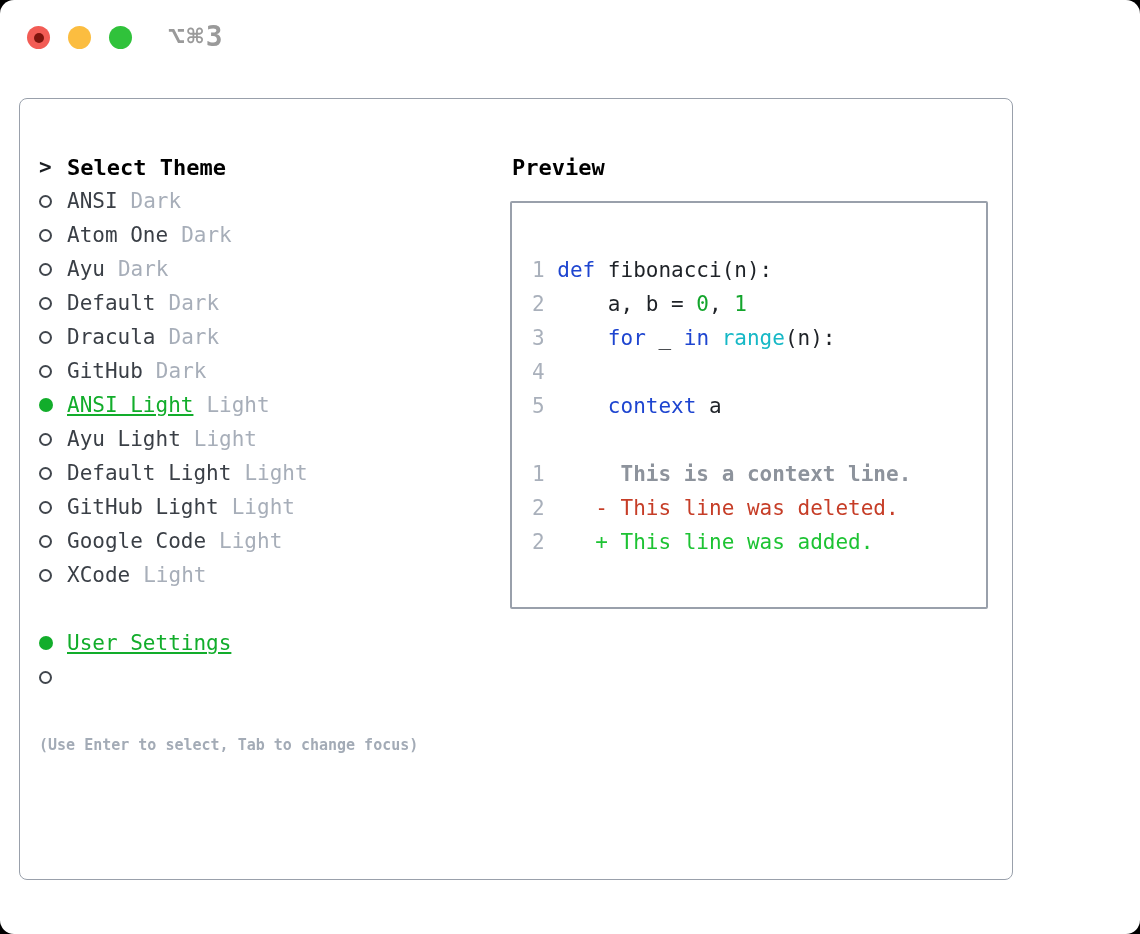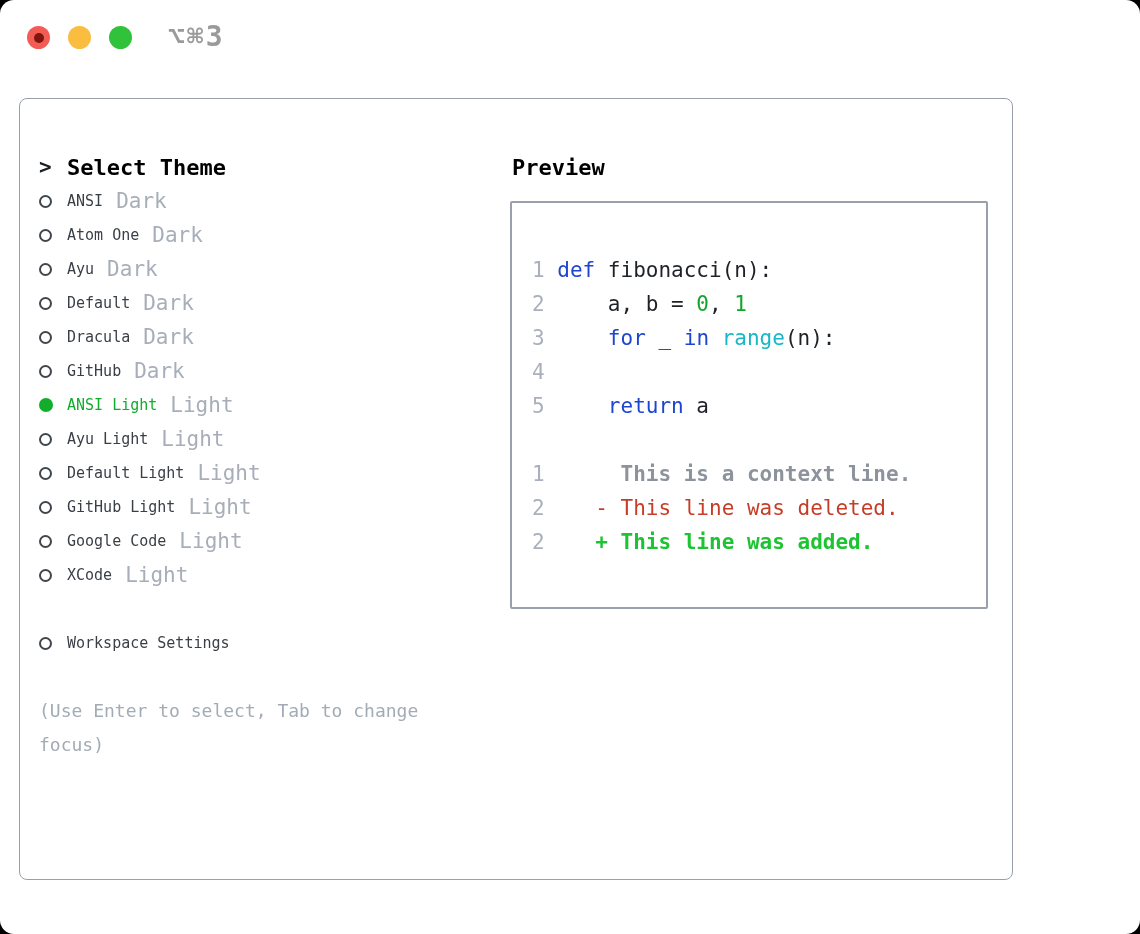--- a/index.html
+++ b/index.html
@@ -54,26 +54,26 @@
   .ring {
     width: 13px; height: 13px; border-radius: 50%;
     border: 2px solid #41464d; box-sizing: border-box;
   }
   .dot-filled {
     width: 14px; height: 14px; border-radius: 50%;
     background: #12ad2b; border: none;
   }
   .section-title { font-size: 22px; font-weight: bold; color: #000000; }
   .apply-title { font-size: 21px; font-weight: 500; color: #24282d; }
-  .item-label { font-size: 15px; color: #3a3f46; }
-  .item-label.selected { color: #12ad2b; }
+  .item-label { font-size: 21px; color: #3a3f46; }
+  .item-label.selected { color: #12ad2b; text-decoration: underline; }
   .item-tag { font-size: 21px; color: #a7aeb9; margin-left: 13px; }
   .hint {
     margin-top: 34px; width: 420px;
-    font-size: 18px; line-height: 34px; color: #a3abb6;
+    font-size: 15px; line-height: 34px; color: #a3abb6; font-weight: bold;
   }
 
   
   .preview-title-row { height: 34px; display: flex; align-items: center; margin-left: 11px; }
   .preview-box {
     margin-top: 17px; margin-left: 9px;
     width: 478px; height: 408px;
     border: 2px solid #99a0ab; border-radius: 2px;
     box-sizing: border-box;
     padding: 50px 0 0 20px;
@@ -83,21 +83,21 @@
     height: 34px; display: flex; align-items: center;
     white-space: pre; font-size: 21px;
   }
   .ln { display: inline-block; width: 2ch; color: #a9b0bb; flex: none; }
   .seg-plain   { color: #1e2227; }
   .seg-kw      { color: #1e45d0; }
   .seg-builtin { color: #16b8c6; }
   .seg-num     { color: #13a52c; }
   .seg-context { color: #8d939c; font-weight: bold; }
   .seg-deleted { color: #c63d27; }
-  .seg-added   { color: #1dc333; font-weight: bold; }
+  .seg-added   { color: #1dc333; }
 </style>
 </head>
 <body>
 
 <div class="titlebar">
   <div class="traffic">
     <div class="light light-red"></div>
     <div class="light light-yellow"></div>
     <div class="light light-green"></div>
   </div>
@@ -124,37 +124,38 @@
         <div class="row"><span class="bullet-slot"><span class="ring"></span></span><span class="item-label">Default Light</span><span class="item-tag">Light</span></div>
         <div class="row"><span class="bullet-slot"><span class="ring"></span></span><span class="item-label">GitHub Light</span><span class="item-tag">Light</span></div>
         <div class="row"><span class="bullet-slot"><span class="ring"></span></span><span class="item-label">Google Code</span><span class="item-tag">Light</span></div>
         <div class="row"><span class="bullet-slot"><span class="ring"></span></span><span class="item-label">XCode</span><span class="item-tag">Light</span></div>
       </div>
 
     <div class="spacer-row"></div>
 
 
     <div id="apply-list">
-        <div class="row"><span class="bullet-slot"><span class="ring"></span></span><span class="item-label">Workspace Settings</span></div>
+        <div class="row"><span class="bullet-slot"><span class="ring dot-filled"></span></span><span class="item-label selected">User Settings</span></div>
+        <div class="row"><span class="bullet-slot"><span class="ring"></span></span></div>
       </div>
 
     <div class="hint">(Use Enter to select, Tab to change focus)</div>
   </div>
 
   <div class="right-col">
     <div class="preview-title-row">
       <span class="section-title">Preview</span>
     </div>
     <div class="preview-box">
       <div id="code">
           <div class="code-line"><span class="ln">1</span><span class="seg-kw">def</span><span class="seg-plain"> fibonacci(n):</span></div>
           <div class="code-line"><span class="ln">2</span><span class="seg-plain">    a, b = </span><span class="seg-num">0</span><span class="seg-plain">, </span><span class="seg-num">1</span></div>
           <div class="code-line"><span class="ln">3</span><span class="seg-plain">    </span><span class="seg-kw">for</span><span class="seg-plain"> _ </span><span class="seg-kw">in</span><span class="seg-plain"> </span><span class="seg-builtin">range</span><span class="seg-plain">(n):</span></div>
           <div class="code-line"><span class="ln">4</span></div>
-          <div class="code-line"><span class="ln">5</span><span class="seg-plain">    </span><span class="seg-kw">return</span><span class="seg-plain"> a</span></div>
+          <div class="code-line"><span class="ln">5</span><span class="seg-plain">    </span><span class="seg-kw">context</span><span class="seg-plain"> a</span></div>
           <div class="code-line"><span class="ln"> </span></div>
           <div class="code-line"><span class="ln">1</span><span class="seg-context">     This is a context line.</span></div>
           <div class="code-line"><span class="ln">2</span><span class="seg-deleted">   - This line was deleted.</span></div>
           <div class="code-line"><span class="ln">2</span><span class="seg-added">   + This line was added.</span></div>
         </div>
     </div>
   </div>
 
 </div>
 

